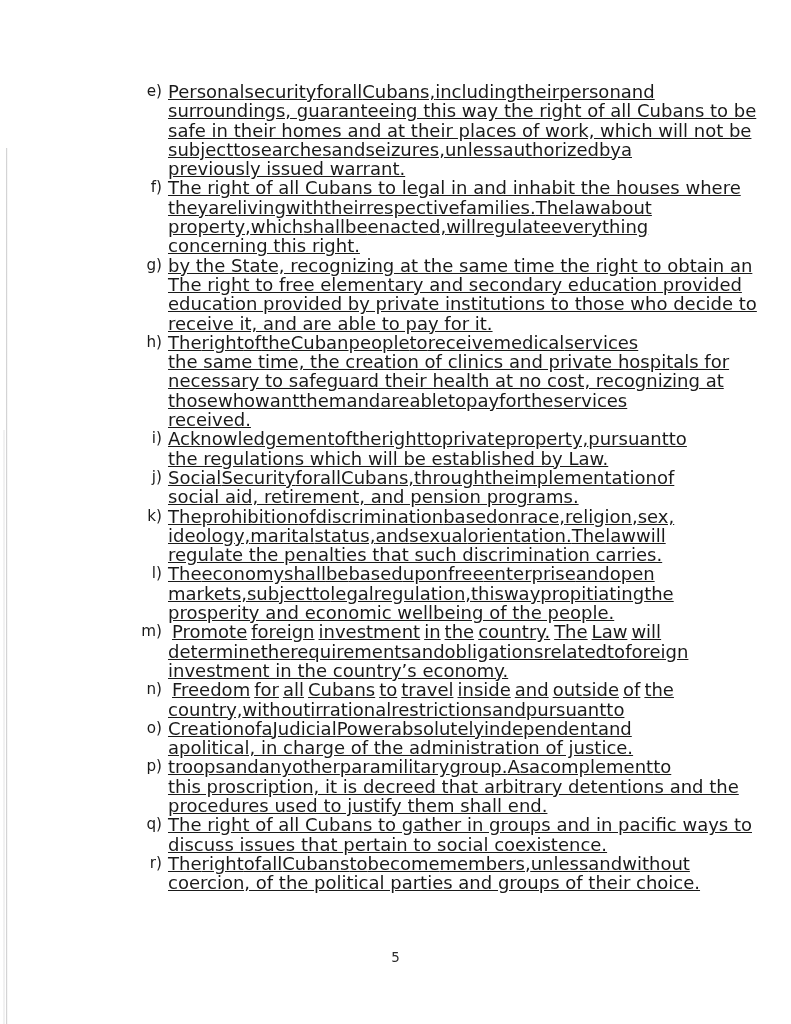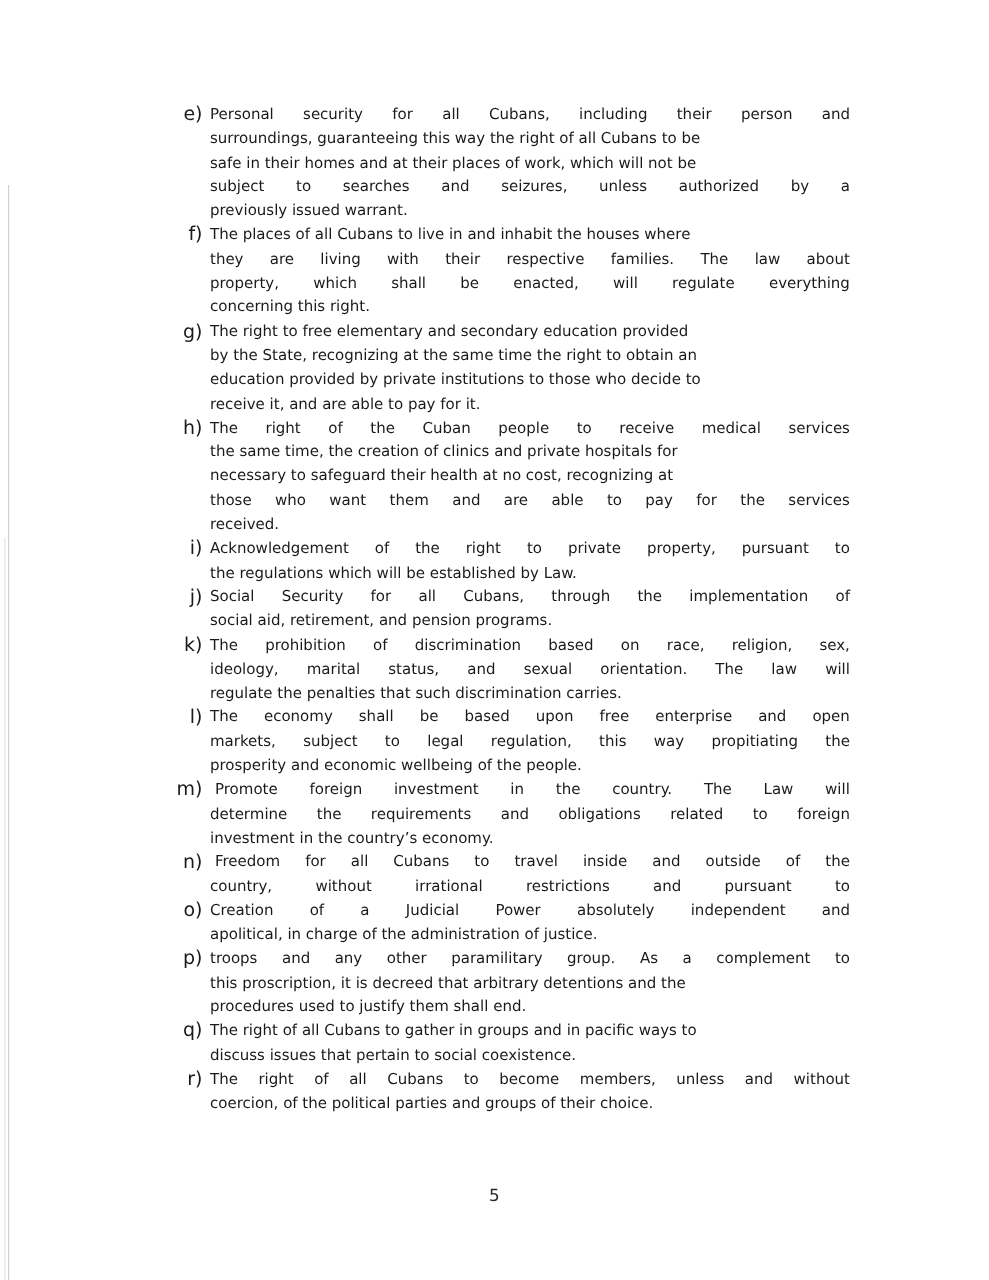--- a/index.html
+++ b/index.html
@@ -78,24 +78,25 @@
   }
 
   .lines {
     font-size: 15.2px;
     line-height: 19.3px;
   }
 
   
   .line {
     display: flex;
-    justify-content: space-between;
+    justify-content: flex-start;
     white-space: pre;
-    font-size: 12px;
+    font-size: 18px;
     line-height: 19.3px;
+    text-decoration: underline;
   }
   .line > span {
     display: inline-block;
   }
   
   .line.last {
     display: block;
   }
   .line.first {
     
@@ -126,31 +127,31 @@
           <div class="line first"><span>Personal</span><span>security</span><span>for</span><span>all</span><span>Cubans,</span><span>including</span><span>their</span><span>person</span><span>and</span></div>
           <div class="line last">surroundings, guaranteeing this way the right of all Cubans to be</div>
           <div class="line last">safe in their homes and at their places of work, which will not be</div>
           <div class="line"><span>subject</span><span>to</span><span>searches</span><span>and</span><span>seizures,</span><span>unless</span><span>authorized</span><span>by</span><span>a</span></div>
           <div class="line last">previously issued warrant.</div>
         </div>
       </div>
       <div class="item">
         <span class="marker">f)</span>
         <div class="lines">
-          <div class="line last first">The places of all Cubans to live in and inhabit the houses where</div>
+          <div class="line last first">The right of all Cubans to legal in and inhabit the houses where</div>
           <div class="line"><span>they</span><span>are</span><span>living</span><span>with</span><span>their</span><span>respective</span><span>families.</span><span>The</span><span>law</span><span>about</span></div>
           <div class="line"><span>property,</span><span>which</span><span>shall</span><span>be</span><span>enacted,</span><span>will</span><span>regulate</span><span>everything</span></div>
           <div class="line last">concerning this right.</div>
         </div>
       </div>
       <div class="item">
         <span class="marker">g)</span>
         <div class="lines">
+          <div class="line last">by the State, recognizing at the same time the right to obtain an</div>
           <div class="line last first">The right to free elementary and secondary education provided</div>
-          <div class="line last">by the State, recognizing at the same time the right to obtain an</div>
           <div class="line last">education provided by private institutions to those who decide to</div>
           <div class="line last">receive it, and are able to pay for it.</div>
         </div>
       </div>
       <div class="item">
         <span class="marker">h)</span>
         <div class="lines">
           <div class="line first"><span>The</span><span>right</span><span>of</span><span>the</span><span>Cuban</span><span>people</span><span>to</span><span>receive</span><span>medical</span><span>services</span></div>
           <div class="line last">the same time, the creation of clinics and private hospitals for</div>
           <div class="line last">necessary to safeguard their health at no cost, recognizing at</div>

